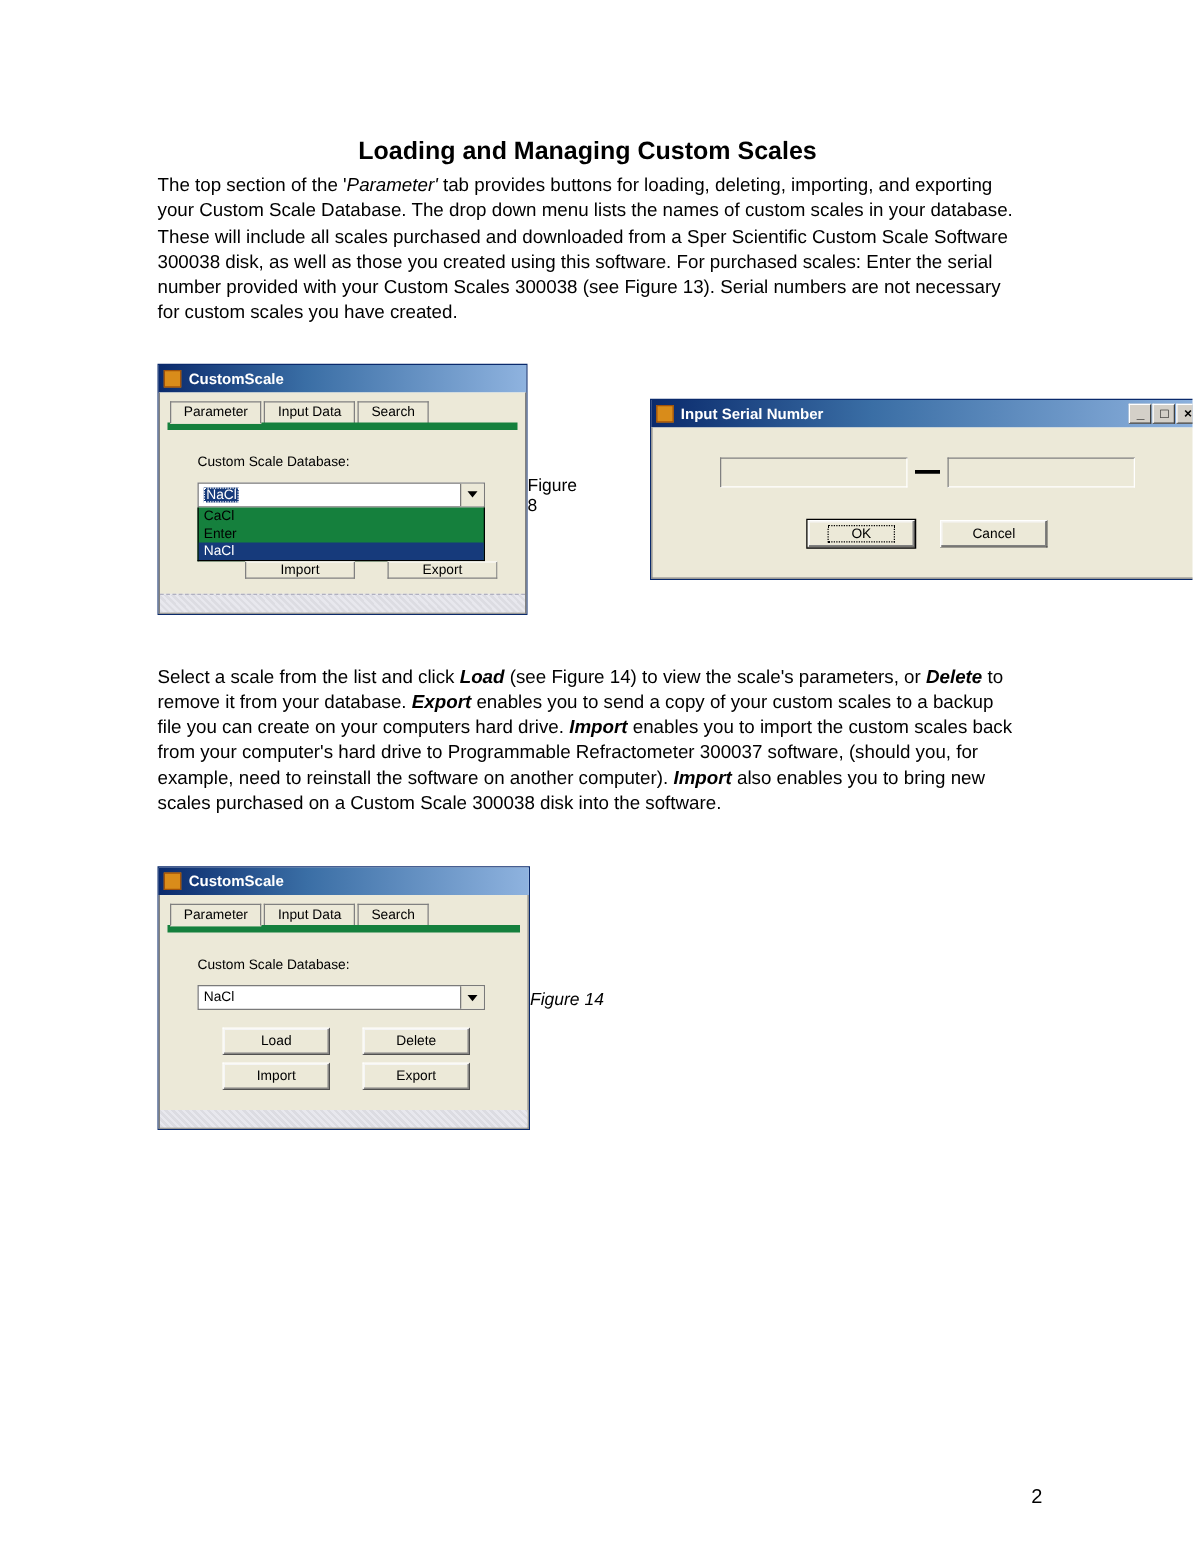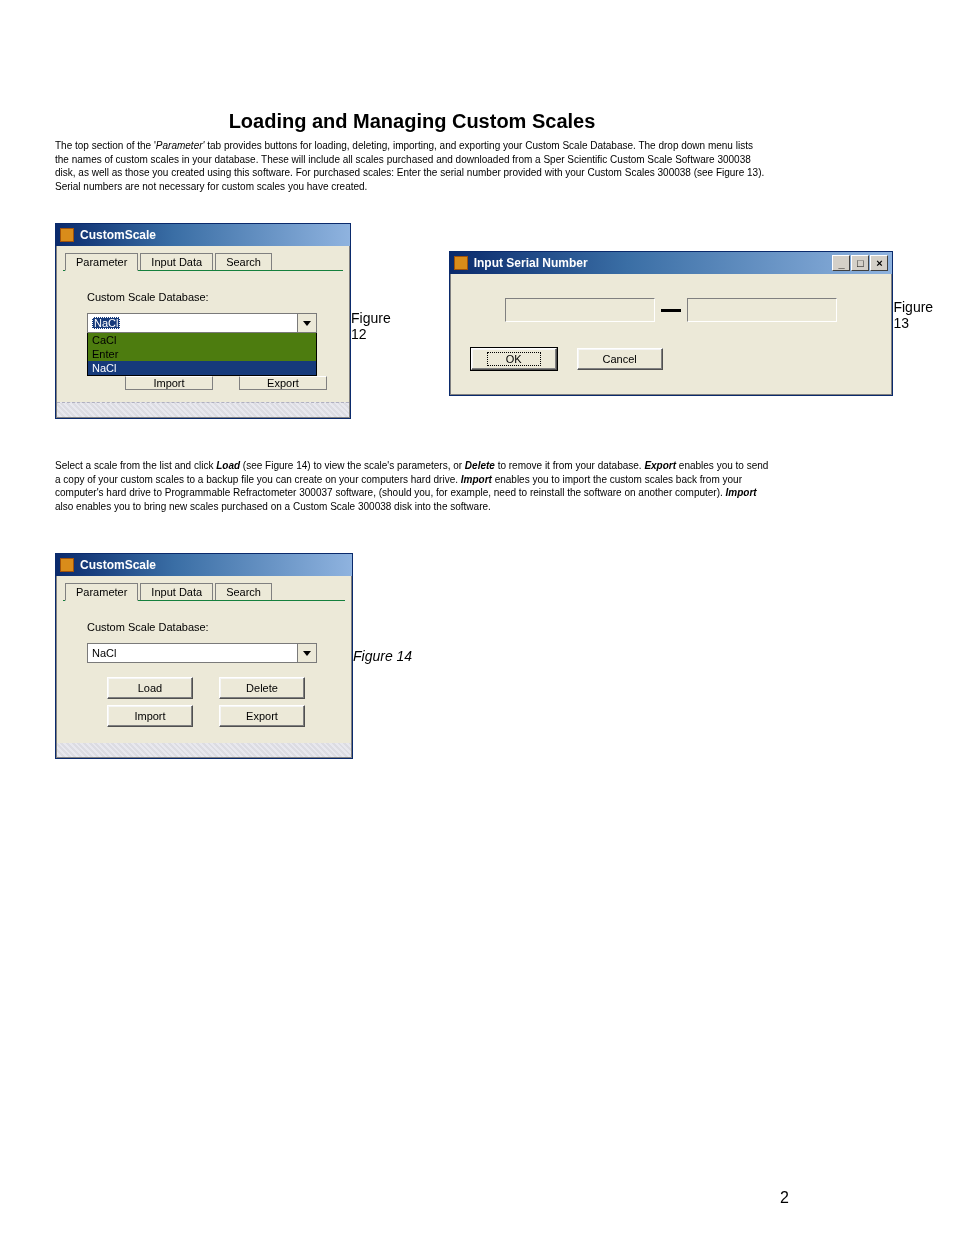--- a/index.html
+++ b/index.html
@@ -6,34 +6,35 @@
     font-family: Arial, Helvetica, sans-serif;
     font-size: 14px;
     color: #000;
     background: #fff;
     margin: 0;
     padding: 0;
   }
   .page {
     width: 824px;
     min-height: 1235px;
-    padding: 110px 55px 40px 55px;
+    padding: 110px 55px 40px 81px;
     box-sizing: border-box;
     position: relative;
+    margin-left: 45px;
   }
   h1 {
     font-size: 20px;
     font-weight: bold;
     text-align: center;
     margin: 0 0 6px 0;
   }
   p.body {
     margin: 0 0 30px 0;
     line-height: 1.35;
-    font-size: 10px;
+    font-size: 15px;
   }
   .italic { font-style: italic; }
   .bolditalic { font-style: italic; font-weight: bold; }
 
   .fig-row {
     display: flex;
     gap: 56px;
     align-items: flex-start;
     margin-bottom: 40px;
   }
@@ -110,21 +111,21 @@
     margin-right: 2px;
     position: relative;
     top: 1px;
   }
   .tab.active {
     background: #ece9d8;
     border-bottom: 1px solid #ece9d8;
     z-index: 2;
   }
   .tabpanel {
-    border-top: 1px solid #15803d;
+    border-top: 6px solid #15803d;
     margin: 0 6px 0 6px;
     padding: 20px 16px 10px 24px;
     position: relative;
   }
 
   .field-label {
     font-size: 11px;
     margin-bottom: 10px;
   }
 
@@ -161,21 +162,21 @@
   .combo-sel {
     background: #163a7b;
     color: #fff;
     padding: 0 2px;
     outline: 1px dotted #fff;
     outline-offset: -1px;
   }
   .combo-list {
     border: 1px solid #000;
     border-top: none;
-    background: #4d7c0f;
+    background: #15803d;
     width: 230px;
     box-sizing: border-box;
     font-size: 11px;
   }
   .combo-opt {
     padding: 0 4px;
     line-height: 14px;
   }
   .combo-opt.sel {
     background: #163a7b;
@@ -337,41 +338,41 @@
               <div class="combo-opt sel">NaCl</div>
             </div>
             <div class="partialbtns">
               <div class="partialbtn">Import</div>
               <div class="partialbtn">Export</div>
             </div>
           </div>
           <div class="noise"></div>
         </div>
       </div>
-      <div class="fig-caption">Figure 12</div>
+      <div class="fig-caption">Figure 8</div>
     </div>
 
     <div class="fig-block">
       <div class="win win13">
         <div class="titlebar">
           <span class="title-icon"></span>
           <span>Input Serial Number</span>
           <div class="winbtns">
             <div class="winbtn">_</div>
             <div class="winbtn">□</div>
             <div class="winbtn">×</div>
           </div>
         </div>
         <div class="client">
           <div class="inrow">
             <div class="greyinput"></div>
             <div class="dash"></div>
             <div class="greyinput"></div>
           </div>
-          <div style="display:flex; gap:20px;">
+          <div style="display:flex; justify-content:center; gap:20px;">
             <div class="wbtn default">
                 <span class="inner">OK</span>
               </div>
             <div class="wbtn">Cancel</div>
           </div>
         </div>
       </div>
       <div class="fig-caption">Figure 13</div>
     </div>
   </div>

